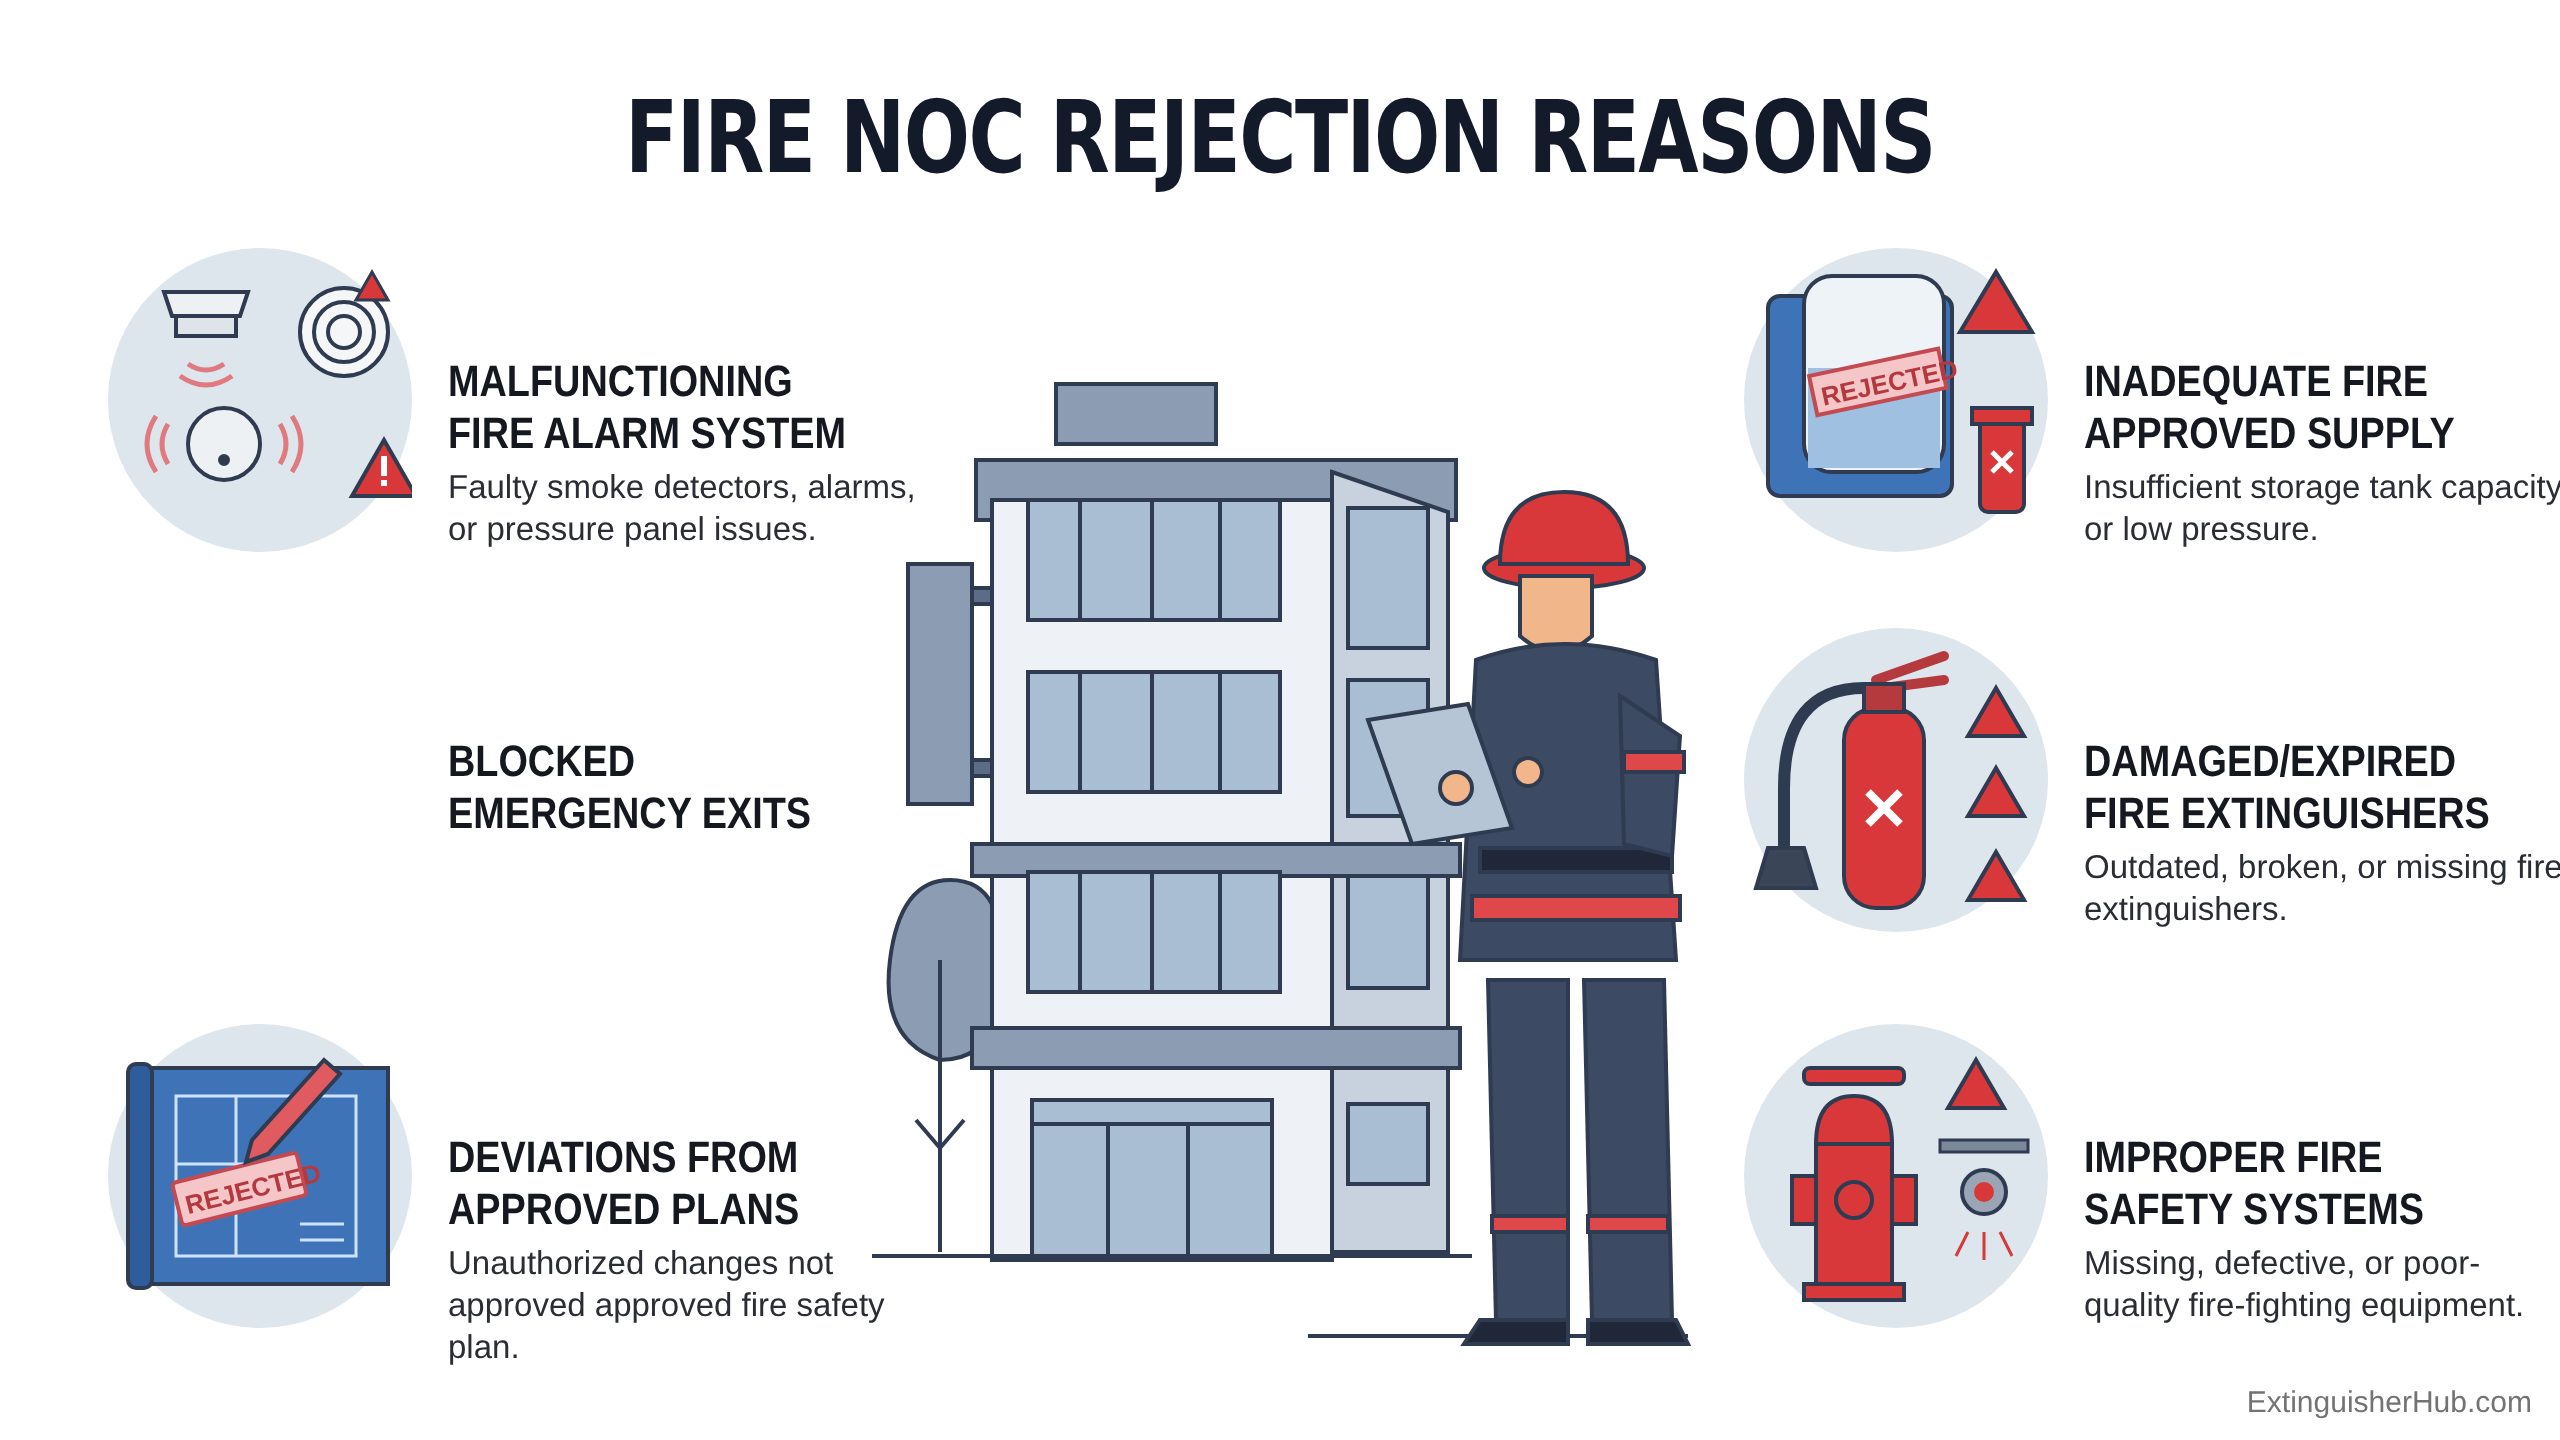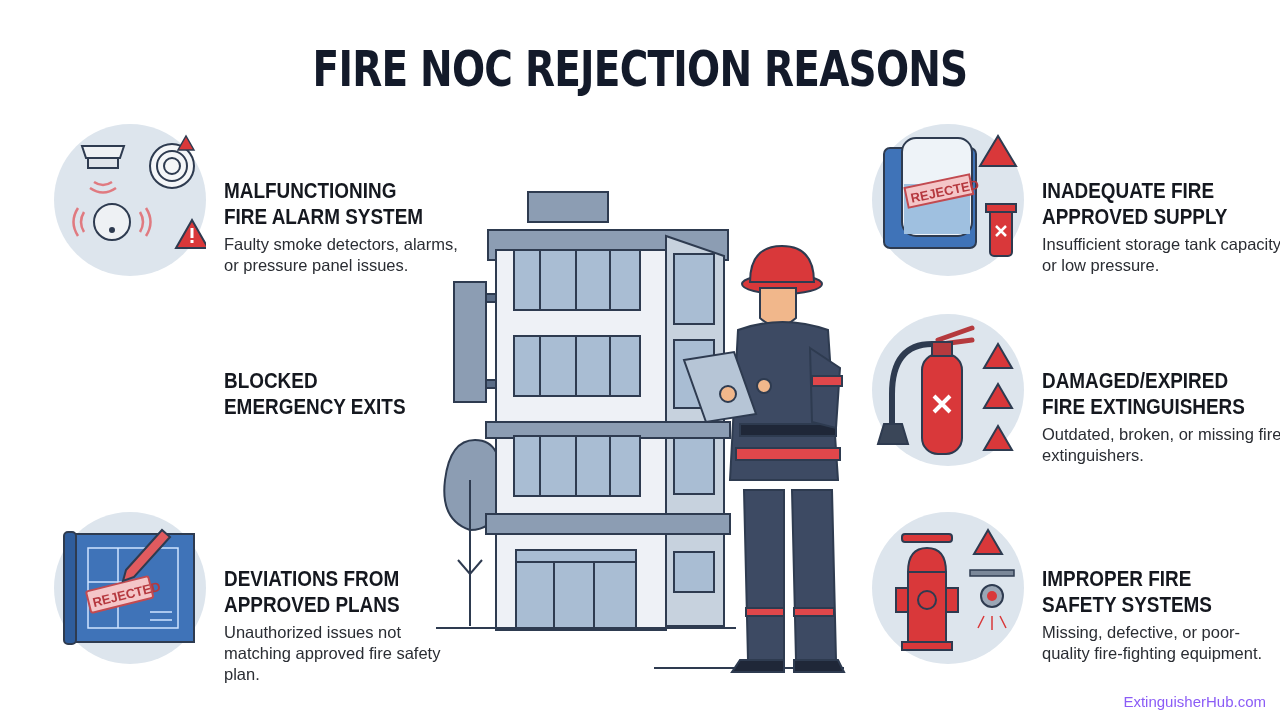--- a/index.html
+++ b/index.html
@@ -11,21 +11,21 @@
   .card { position:absolute; width:420px; height:160px; }
   .circle { position:absolute; left:8px; top:0; width:152px; height:152px; border-radius:50%;
             background:#dde5ed; }
   .circle svg { position:absolute; left:0; top:0; }
   .text { position:absolute; left:178px; top:18px; width:240px;margin-top:36px; }
   .heading { font-family:"Liberation Sans", sans-serif; font-weight:bold; font-size:22px;
              line-height:26px; color:#15181f; transform:scaleX(0.86); transform-origin:left;
              white-space:nowrap; }
   .desc { margin-top:4px; font-size:16.5px; line-height:21px; color:#2a2d33; }
   .center { position:absolute; left:430px; top:180px; width:420px; height:500px; }
-  .footer { position:absolute; right:14px; bottom:10px; font-size:15px; color:#8b5cf6; }
+  .footer { position:absolute; right:14px; bottom:10px; font-size:15px; color:#737373; }
 </style>
 </head>
 <body>
 
 <div class="title">FIRE NOC REJECTION REASONS</div>
 
 <div class="card" style="left:46px; top:124px;">
   <div class="circle">
     <svg width="152" height="152" viewBox="0 0 152 152">
       <g stroke="#2e3b50" stroke-width="2">
@@ -83,21 +83,21 @@
         <text x="38" y="89" font-family="Liberation Sans, sans-serif" font-weight="bold" font-size="13" fill="#b5383e">REJECTED</text>
       </g>
       <path d="M72 58 l36 -40 l8 7 l-36 40 l-11 4 z" fill="#e05b5f" stroke="#2e3b50" stroke-width="2"></path>
     </svg>
   </div>
   <div class="text">
     <div class="heading">
       <div>DEVIATIONS FROM</div>
       <div>APPROVED PLANS</div>
     </div>
-    <div class="desc">Unauthorized issues not matching approved fire safety plan.</div>
+    <div class="desc">Unauthorized changes not approved approved fire safety plan.</div>
   </div>
 </div>
 
 <div class="card" style="left:864px; top:124px;">
   <div class="circle">
     <svg width="152" height="152" viewBox="0 0 152 152">
       <rect x="12" y="24" width="92" height="100" rx="6" fill="#3f73b8" stroke="#2e3b50" stroke-width="2"></rect>
       <rect x="30" y="14" width="70" height="98" rx="14" fill="#eef3f8" stroke="#2e3b50" stroke-width="2"></rect>
       <rect x="32" y="60" width="66" height="50" fill="#9fc0e0"></rect>
       <g transform="rotate(-12 62 68)">

